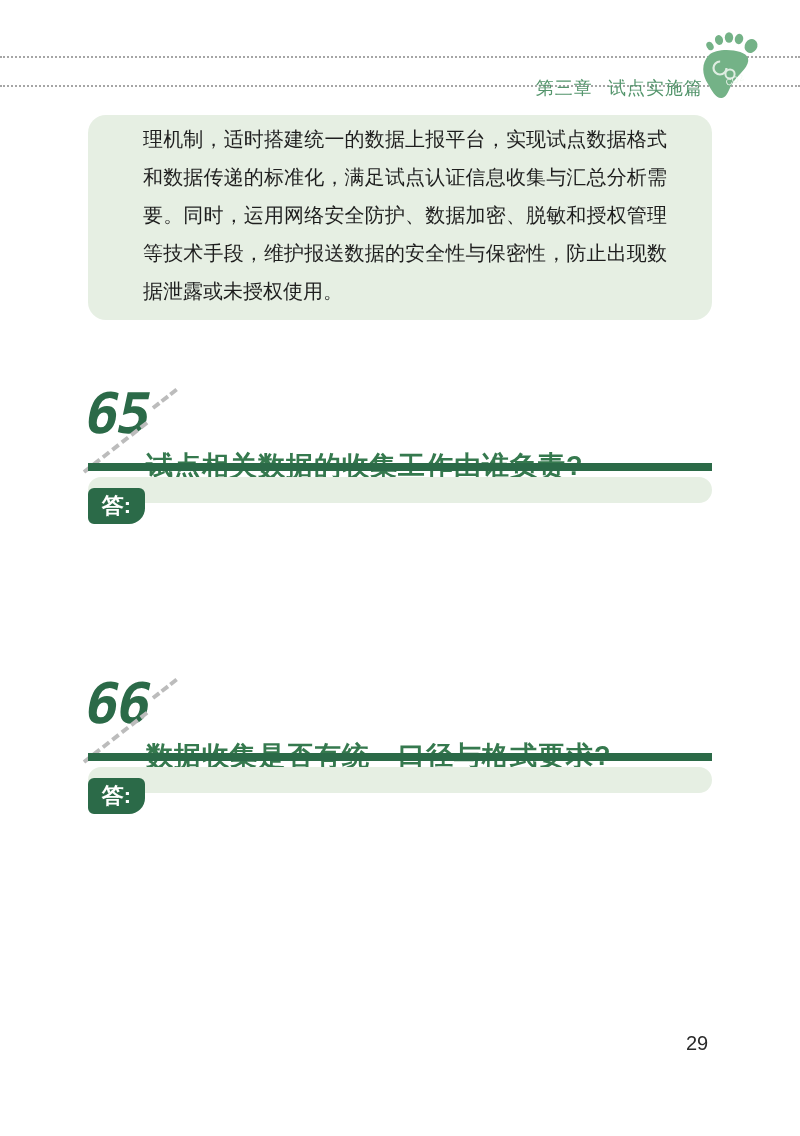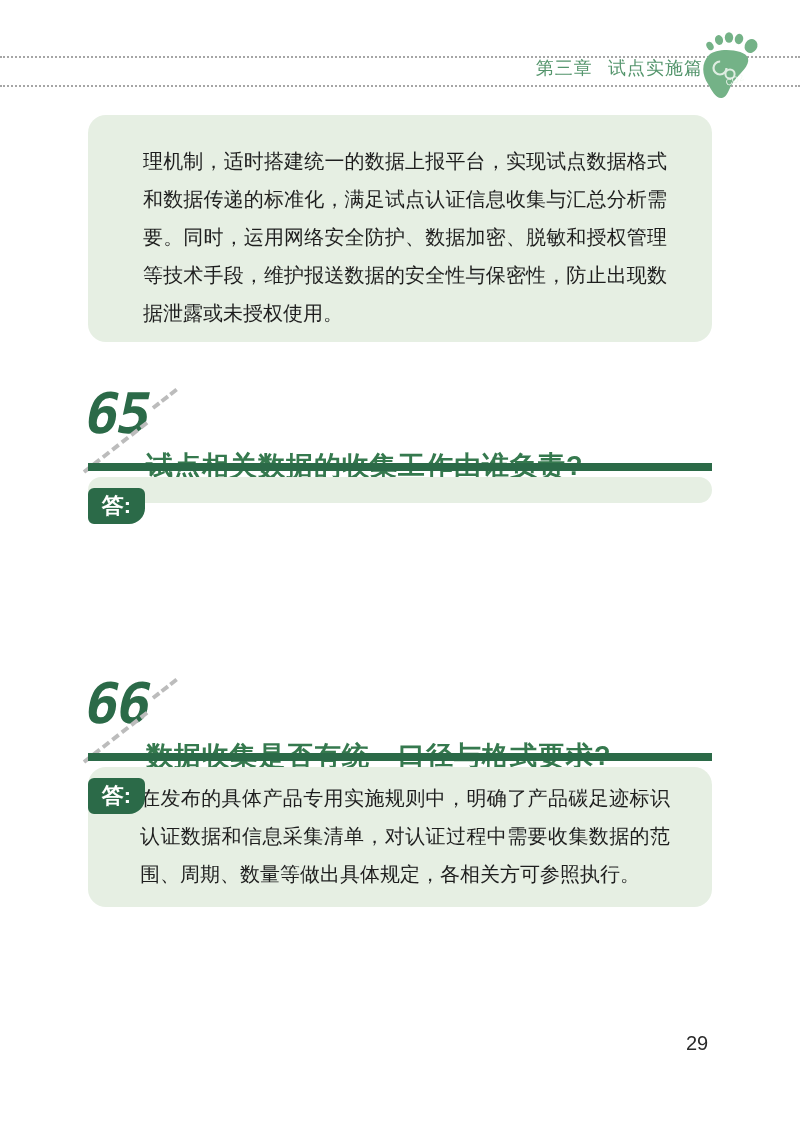--- a/index.html
+++ b/index.html
@@ -11,34 +11,34 @@
     font-family:"Liberation Serif","DejaVu Serif",serif;
   }
   
   .dotted-line{
     position:absolute;left:0;width:800px;height:0;
     border-top:2px dotted #a6a6a6;
   }
   .line-top{top:56px;}
   .line-bottom{top:85px;}
   .header-title{
-    position:absolute;top:56px;right:97px;
+    position:absolute;top:76px;right:97px;
     font-size:18px;color:#54956c;
     font-family:"Liberation Serif","DejaVu Serif",serif;
     letter-spacing:1px;white-space:nowrap;
   }
   .header-section{margin-left:0.85em;}
   .foot-icon{position:absolute;left:697px;top:30px;}
   
   .panel{
     position:absolute;left:88px;width:624px;
     background:#e6efe3;border-radius:18px;
     box-sizing:border-box;
   }
-  .intro-box{top:115px;padding:27px 45px 10px 55px;}
+  .intro-box{top:115px;padding:5px 45px 10px 55px;}
   .body-text{
     margin:0;font-size:20px;line-height:38px;color:#1e1e1e;
     text-align:justify;
   }
   
   .q-number{
     position:absolute;left:86px;
     font-family:"DejaVu Sans Mono","Liberation Mono",monospace;
     font-weight:bold;font-size:56px;line-height:1;
     color:#2b6a48;transform:skewX(-12deg);
@@ -127,18 +127,17 @@
     <div class="answer-badge">答:</div>
   </section>
 
   <div class="q-number num-66">66</div>
   <div class="dash-decoration dash-66-a"></div>
   <div class="dash-decoration dash-66-b"></div>
   <h2 class="q-title q-title-66">数据收集是否有统一口径与格式要求?</h2>
   <div class="divider-bar bar-66"></div>
   <section class="panel answer-box answer-box-66">
     <div class="answer-badge">答:</div>
-    <p class="body-text">在发布的具体产品专用实施规则中，明确了产品碳足迹标识认证数据和信息采集清单，对认证过程中需要收集数据的范围、周期、数量等做出具体规定，各相关方可参照执行。</p>
   </section>
 
   <div class="page-number">29</div>
 
 </div>
 
 </body></html>

